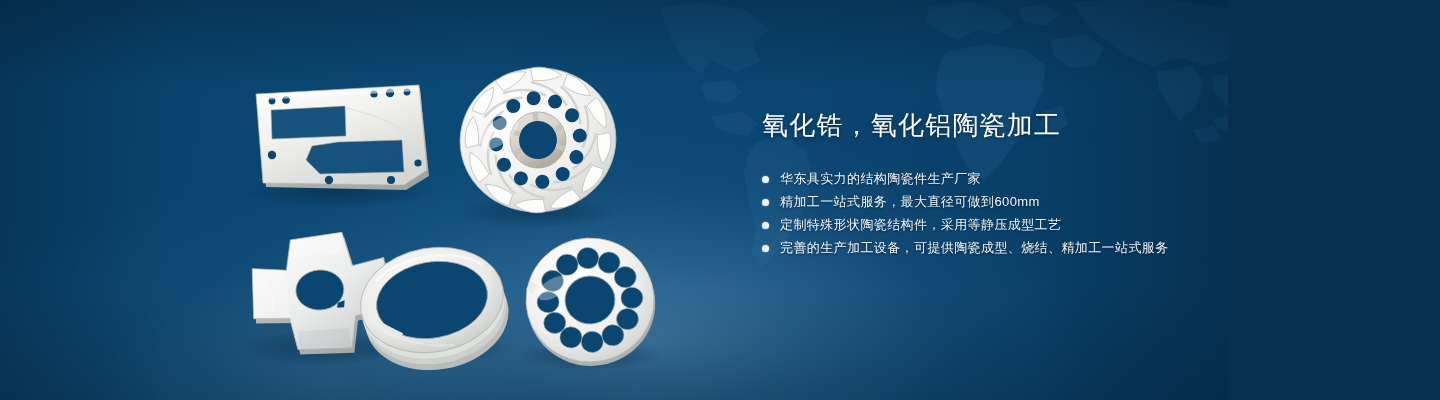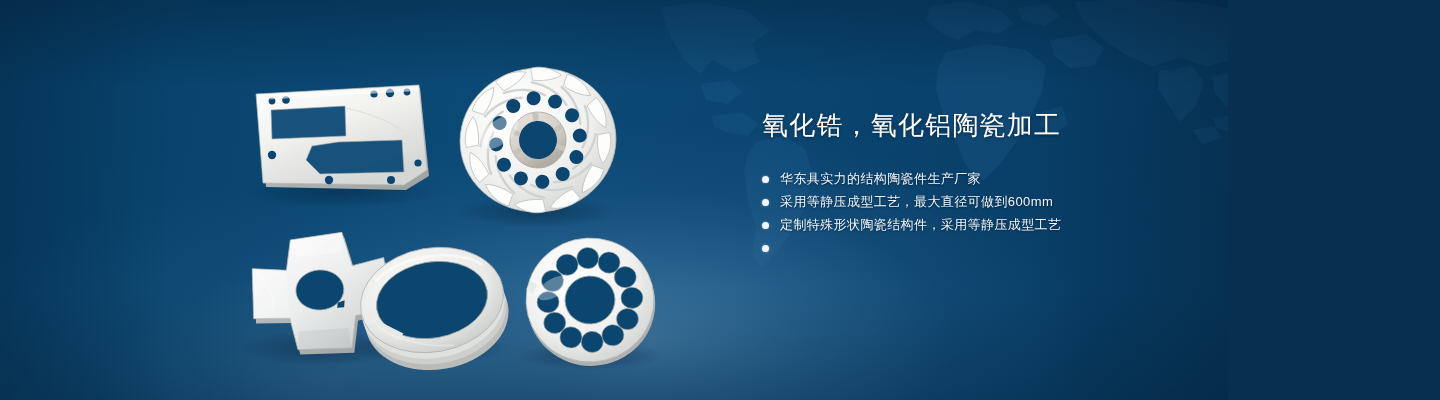--- a/index.html
+++ b/index.html
@@ -365,25 +365,26 @@
   <div class="copy">
     <div class="headline">氧化锆，氧化铝陶瓷加工</div>
 
     <ul class="bullets">
       <li class="bullet">
         <span class="dot"></span>
         <span class="bullet-text">华东具实力的结构陶瓷件生产厂家</span>
       </li>
       <li class="bullet">
         <span class="dot"></span>
-        <span class="bullet-text">采用等静压成型工艺，最大直径可做到600mm</span>
+        <span class="bullet-text">精加工一站式服务，最大直径可做到600mm</span>
       </li>
       <li class="bullet">
         <span class="dot"></span>
         <span class="bullet-text">定制特殊形状陶瓷结构件，采用等静压成型工艺</span>
       </li>
       <li class="bullet">
         <span class="dot"></span>
+        <span class="bullet-text">完善的生产加工设备，可提供陶瓷成型、烧结、精加工一站式服务</span>
       </li>
     </ul>
   </div>
 
 </div>
 
 </body></html>

